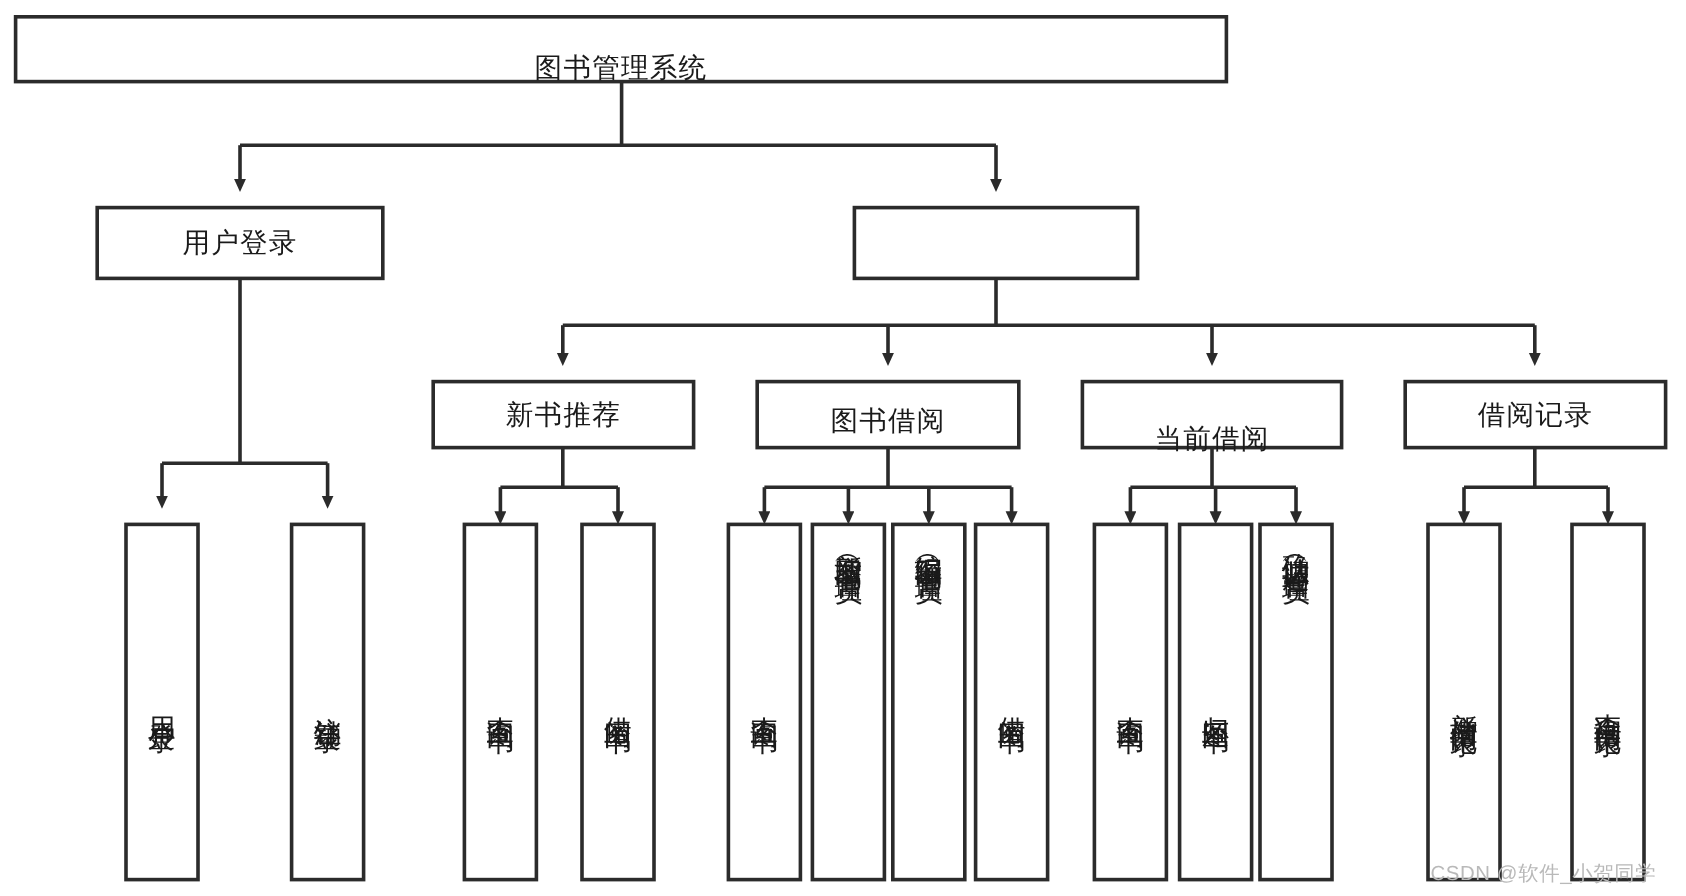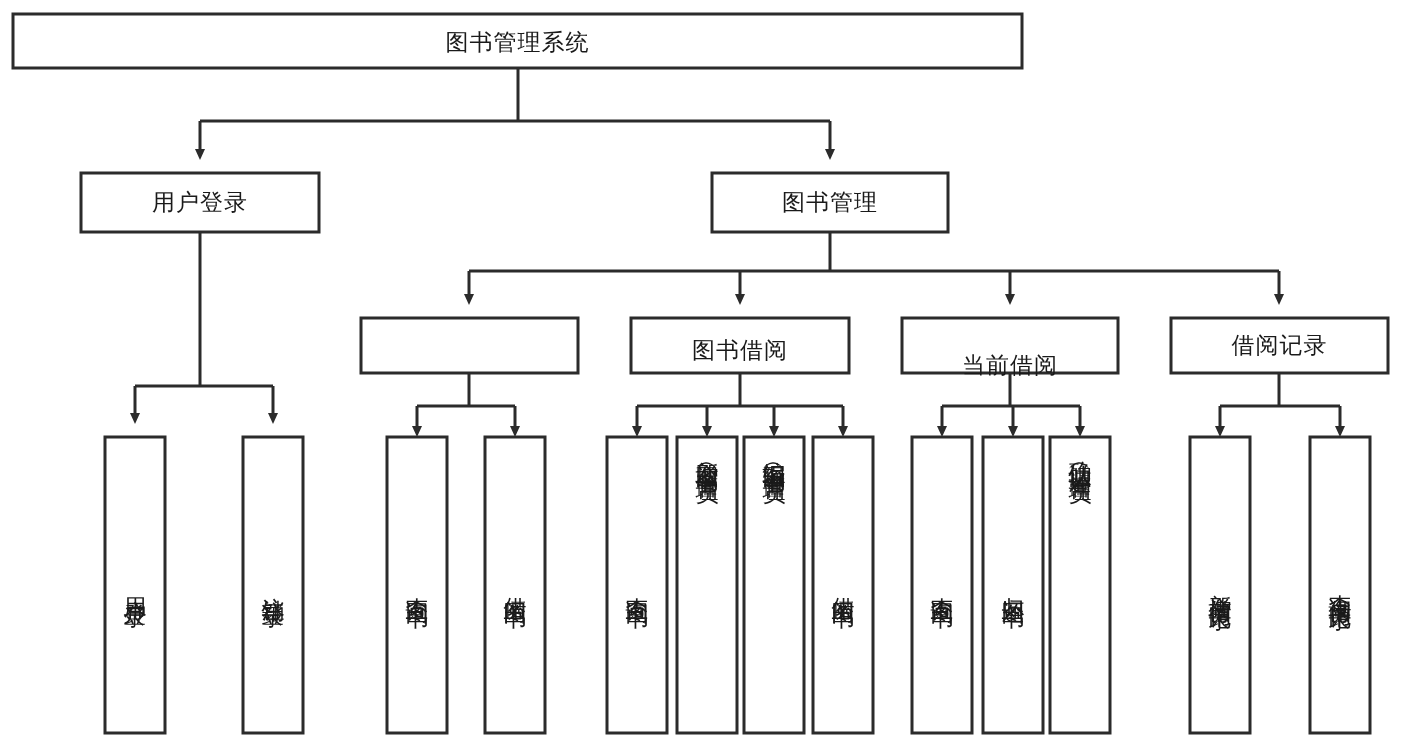--- a/index.html
+++ b/index.html
@@ -156,37 +156,38 @@
     <path class="connector" d="M942,406 L942,427" marker-end="url(#arrow)"></path>
     <path class="connector" d="M1013,406 L1013,427" marker-end="url(#arrow)"></path>
     <path class="connector" d="M1080,406 L1080,427" marker-end="url(#arrow)"></path>
 
     <path class="connector" d="M1279,373 L1279,406"></path>
     <path class="connector" d="M1220,406 L1340,406"></path>
     <path class="connector" d="M1220,406 L1220,427" marker-end="url(#arrow)"></path>
     <path class="connector" d="M1340,406 L1340,427" marker-end="url(#arrow)"></path>
   </svg>
 
-  <div class="node-label horizontal title-label" style="left:13px; top:16px; width:1009px; height:54px;">图书管理系统</div>
+  <div class="node-label horizontal title-label" style="left:13px; top:30px; width:1009px; height:54px;">图书管理系统</div>
 
   <div class="node-label horizontal" style="left:81px; top:173px; width:238px; height:59px;">用户登录</div>
-  <div class="node-label horizontal" style="left:712px; top:173px; width:236px; height:59px;">图书管理</div>
 
+  <div class="node-label horizontal" style="left:361px; top:318px; width:217px; height:55px;">新书推荐</div>
   <div class="node-label horizontal" style="left:631px; top:318px; width:218px; height:65px;">图书借阅</div>
   <div class="node-label horizontal" style="left:902px; top:318px; width:216px; height:55px;margin-top:20px;">当前借阅</div>
   <div class="node-label horizontal" style="left:1171px; top:318px; width:217px; height:55px;text-align:center;">借阅记录</div>
 
   <div class="node-label vertical centered" style="left:105px; top:437px; width:60px; height:296px;">用户登录</div>
   <div class="node-label vertical centered" style="left:243px; top:437px; width:60px; height:296px;">注销登录</div>
   <div class="node-label vertical centered" style="left:387px; top:437px; width:60px; height:296px;">查询图书</div>
   <div class="node-label vertical centered" style="left:485px; top:437px; width:60px; height:296px;">借阅图书</div>
   <div class="node-label vertical centered" style="left:607px; top:437px; width:60px; height:296px;">查询图书</div>
   <div class="node-label vertical" style="left:677px; top:437px; width:60px; height:296px;">新增图书（管理员）</div>
   <div class="node-label vertical" style="left:744px; top:437px; width:60px; height:296px;">编辑图书（管理员）</div>
   <div class="node-label vertical centered" style="left:813px; top:437px; width:60px; height:296px;">借阅图书</div>
   <div class="node-label vertical centered" style="left:912px; top:437px; width:60px; height:296px;">查询图书</div>
   <div class="node-label vertical centered" style="left:983px; top:437px; width:60px; height:296px;">归还图书</div>
   <div class="node-label vertical" style="left:1050px; top:437px; width:60px; height:296px;">确认归还（管理员）</div>
   <div class="node-label vertical centered" style="left:1190px; top:437px; width:60px; height:296px;">新增借阅记录</div>
   <div class="node-label vertical centered" style="left:1310px; top:437px; width:60px; height:296px;">查询借阅记录</div>
 
+  <div class="watermark" style="left:1192px; top:716px;">CSDN @软件_小贺同学</div>
 
 </div>
 
 </body></html>

